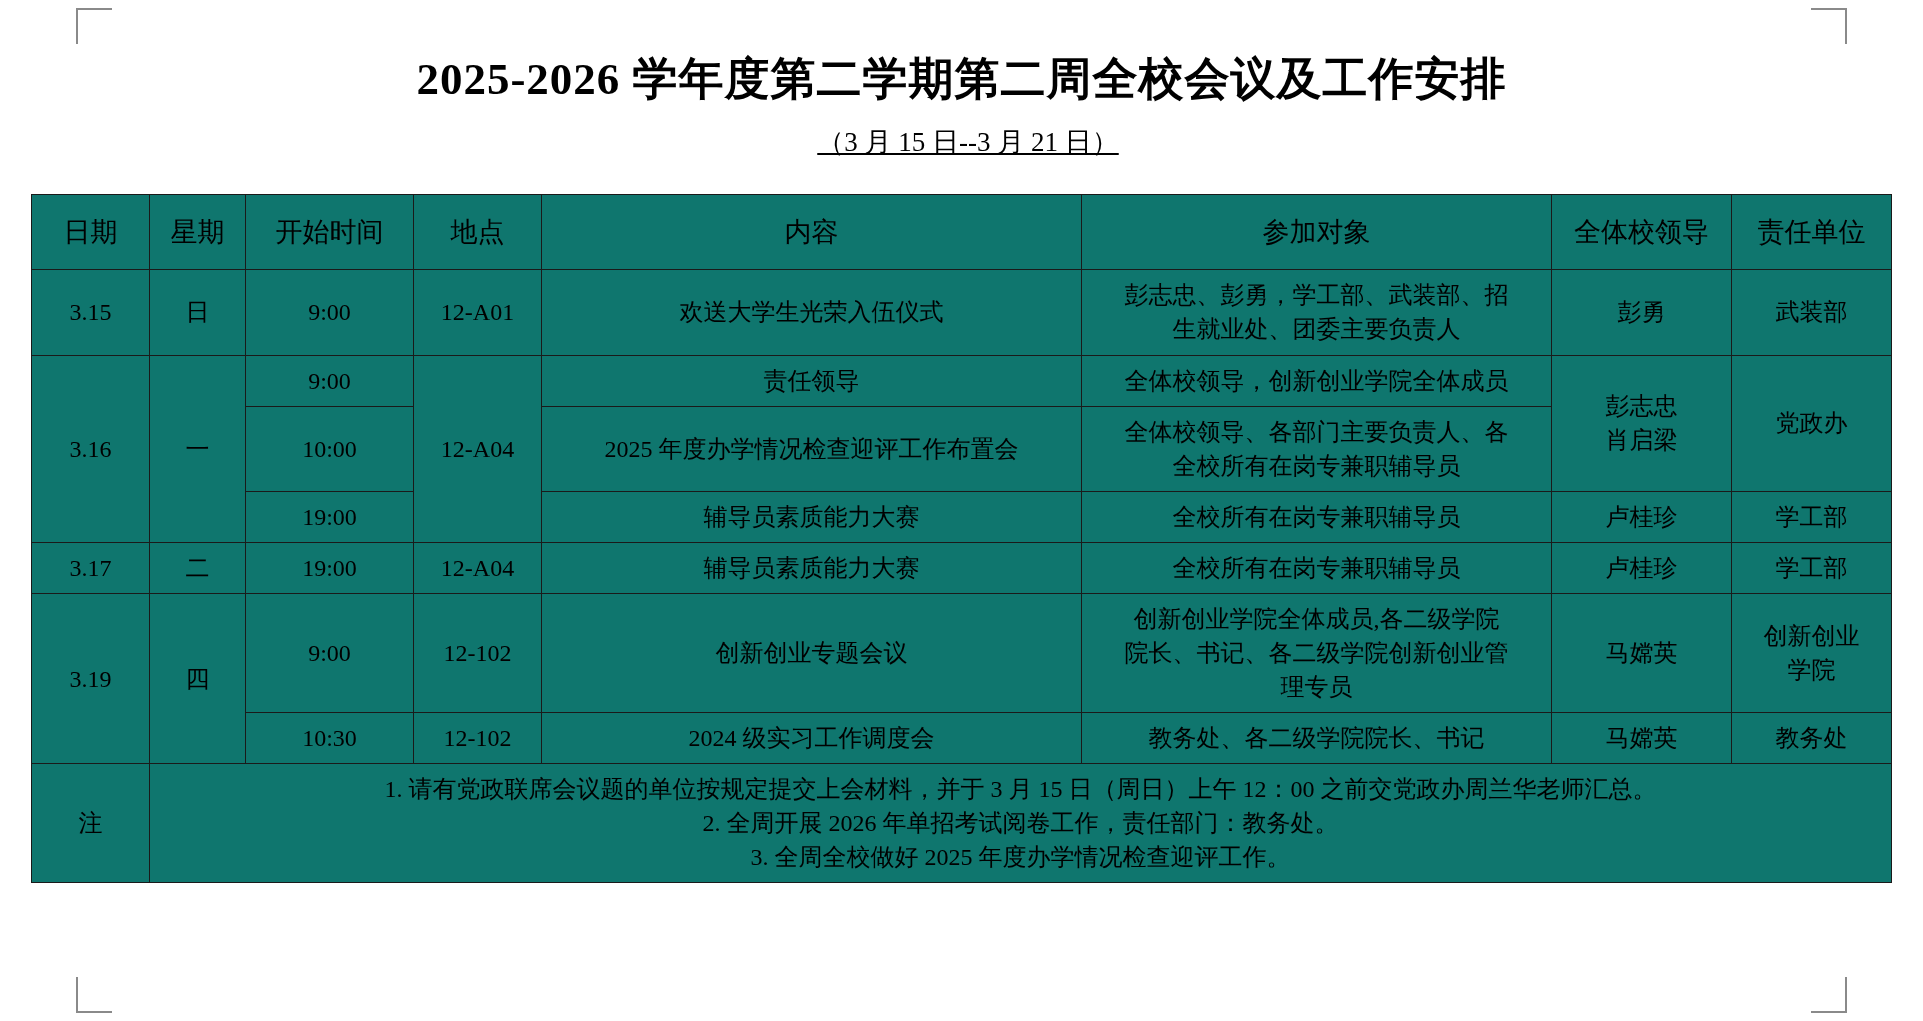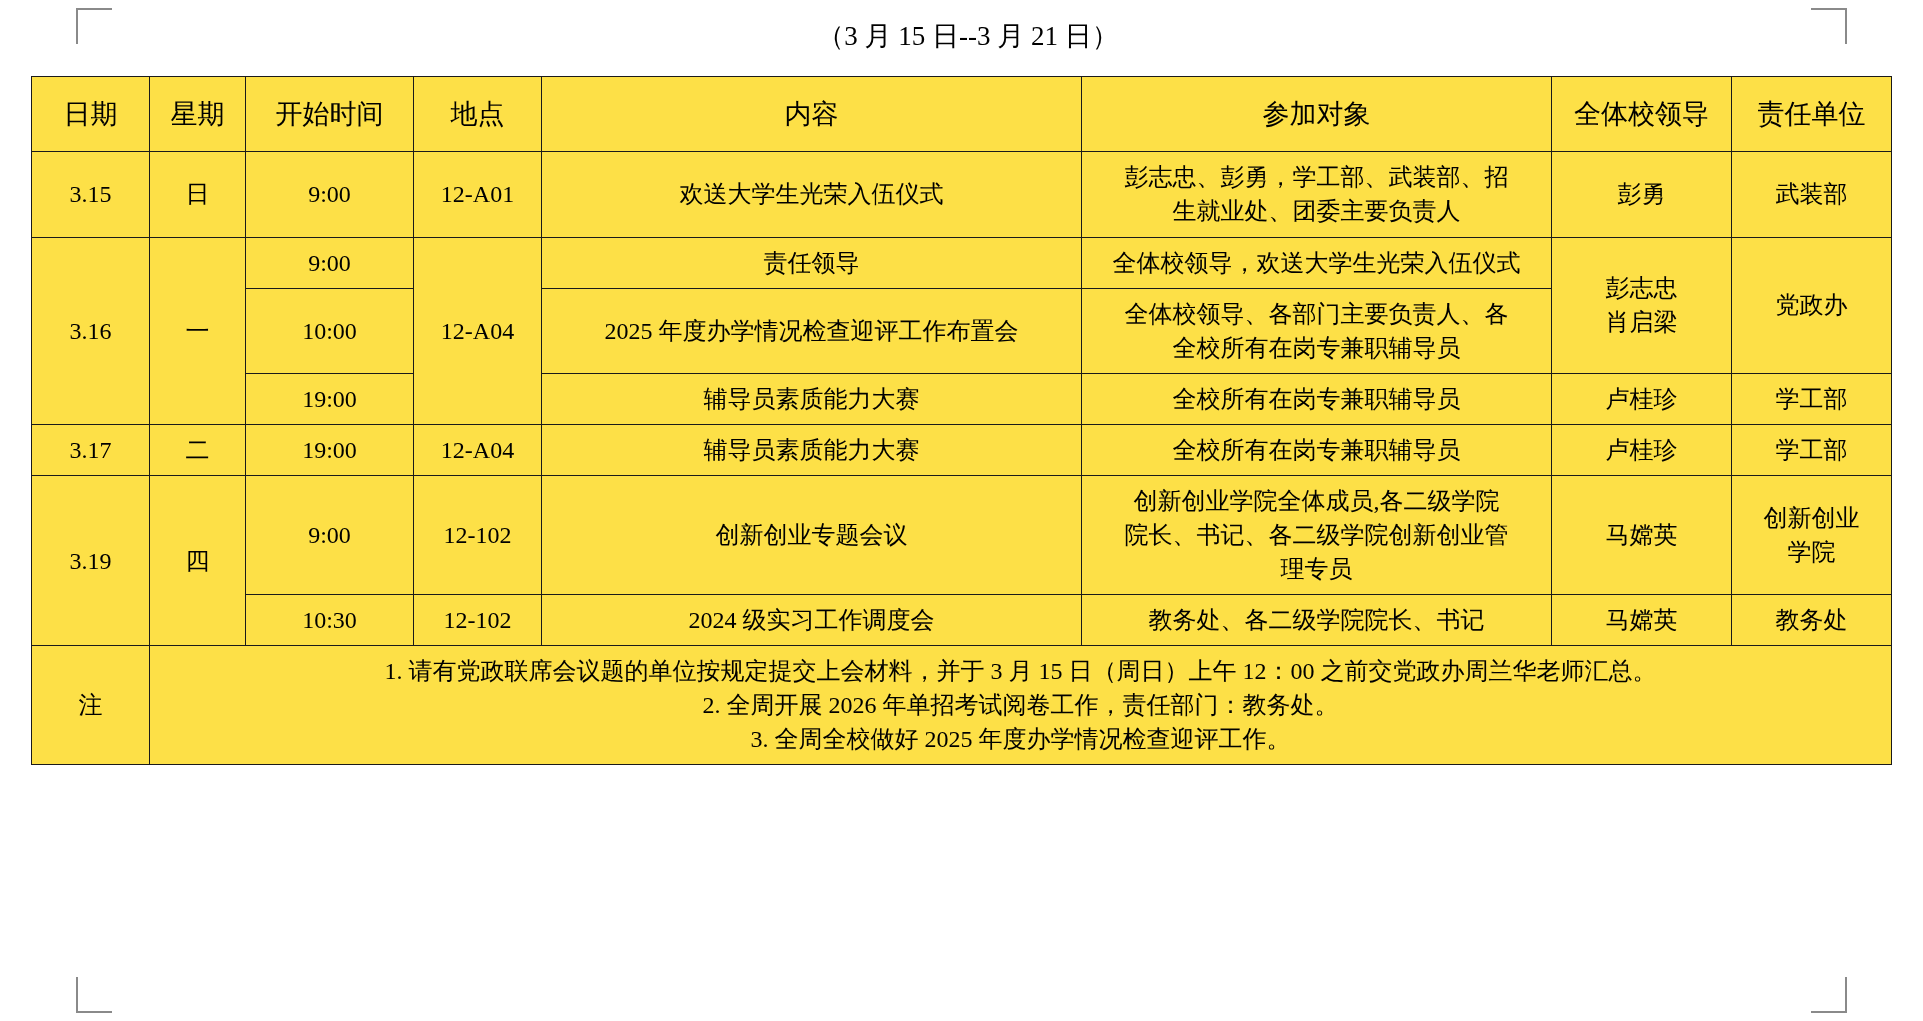--- a/index.html
+++ b/index.html
@@ -41,28 +41,29 @@
     font-weight: bold;
     letter-spacing: 1px;
     margin: 52px 0 0 0;
     line-height: 1.2;
   }
   .doc-subtitle {
     text-align: center;
     font-size: 27px;
     margin: 20px 0 0 13px;
     line-height: 1.2;
+    text-decoration: underline;
   }
 
   table.schedule {
     border-collapse: collapse;
-    margin: 24px auto 0 auto;
+    margin: 36px auto 0 auto;
     width: 1860px;
     table-layout: fixed;
-    background: #fde047;
+    background: #0f766e;
   }
   table.schedule td, table.schedule th {
     border: 1px solid #1a1a1a;
     padding: 8px 8px;
     font-size: 24px;
     text-align: center;
     vertical-align: middle;
     line-height: 1.42;
     font-weight: normal;
   }
@@ -94,20 +95,21 @@
 </head>
 <body>
 
 <div class="page">
 
   <div class="crop-mark crop-tl"></div>
   <div class="crop-mark crop-tr"></div>
   <div class="crop-mark crop-bl"></div>
   <div class="crop-mark crop-br"></div>
 
+  <h1 class="doc-title">2025-2026 学年度第二学期第二周全校会议及工作安排</h1>
   <div class="doc-subtitle">（3 月 15 日--3 月 21 日）</div>
 
   <table class="schedule">
     <colgroup>
       <col class="c-date">
         <col class="c-week">
         <col class="c-time">
         <col class="c-place">
       <col class="c-content">
         <col class="c-people">
@@ -141,21 +143,21 @@
         <td>彭勇</td>
         <td>武装部</td>
       </tr>
 
       <tr>
         <td rowspan="3">3.16</td>
         <td rowspan="3">一</td>
         <td>9:00</td>
         <td rowspan="3">12-A04</td>
         <td>责任领导</td>
-        <td>全体校领导，欢送大学生光荣入伍仪式</td>
+        <td>全体校领导，创新创业学院全体成员</td>
         <td rowspan="2">
           <span class="stack-line">彭志忠</span>
           <span class="stack-line">肖启梁</span>
         </td>
         <td rowspan="2">党政办</td>
       </tr>
 
       <tr>
         <td>10:00</td>
         <td>2025 年度办学情况检查迎评工作布置会</td>

